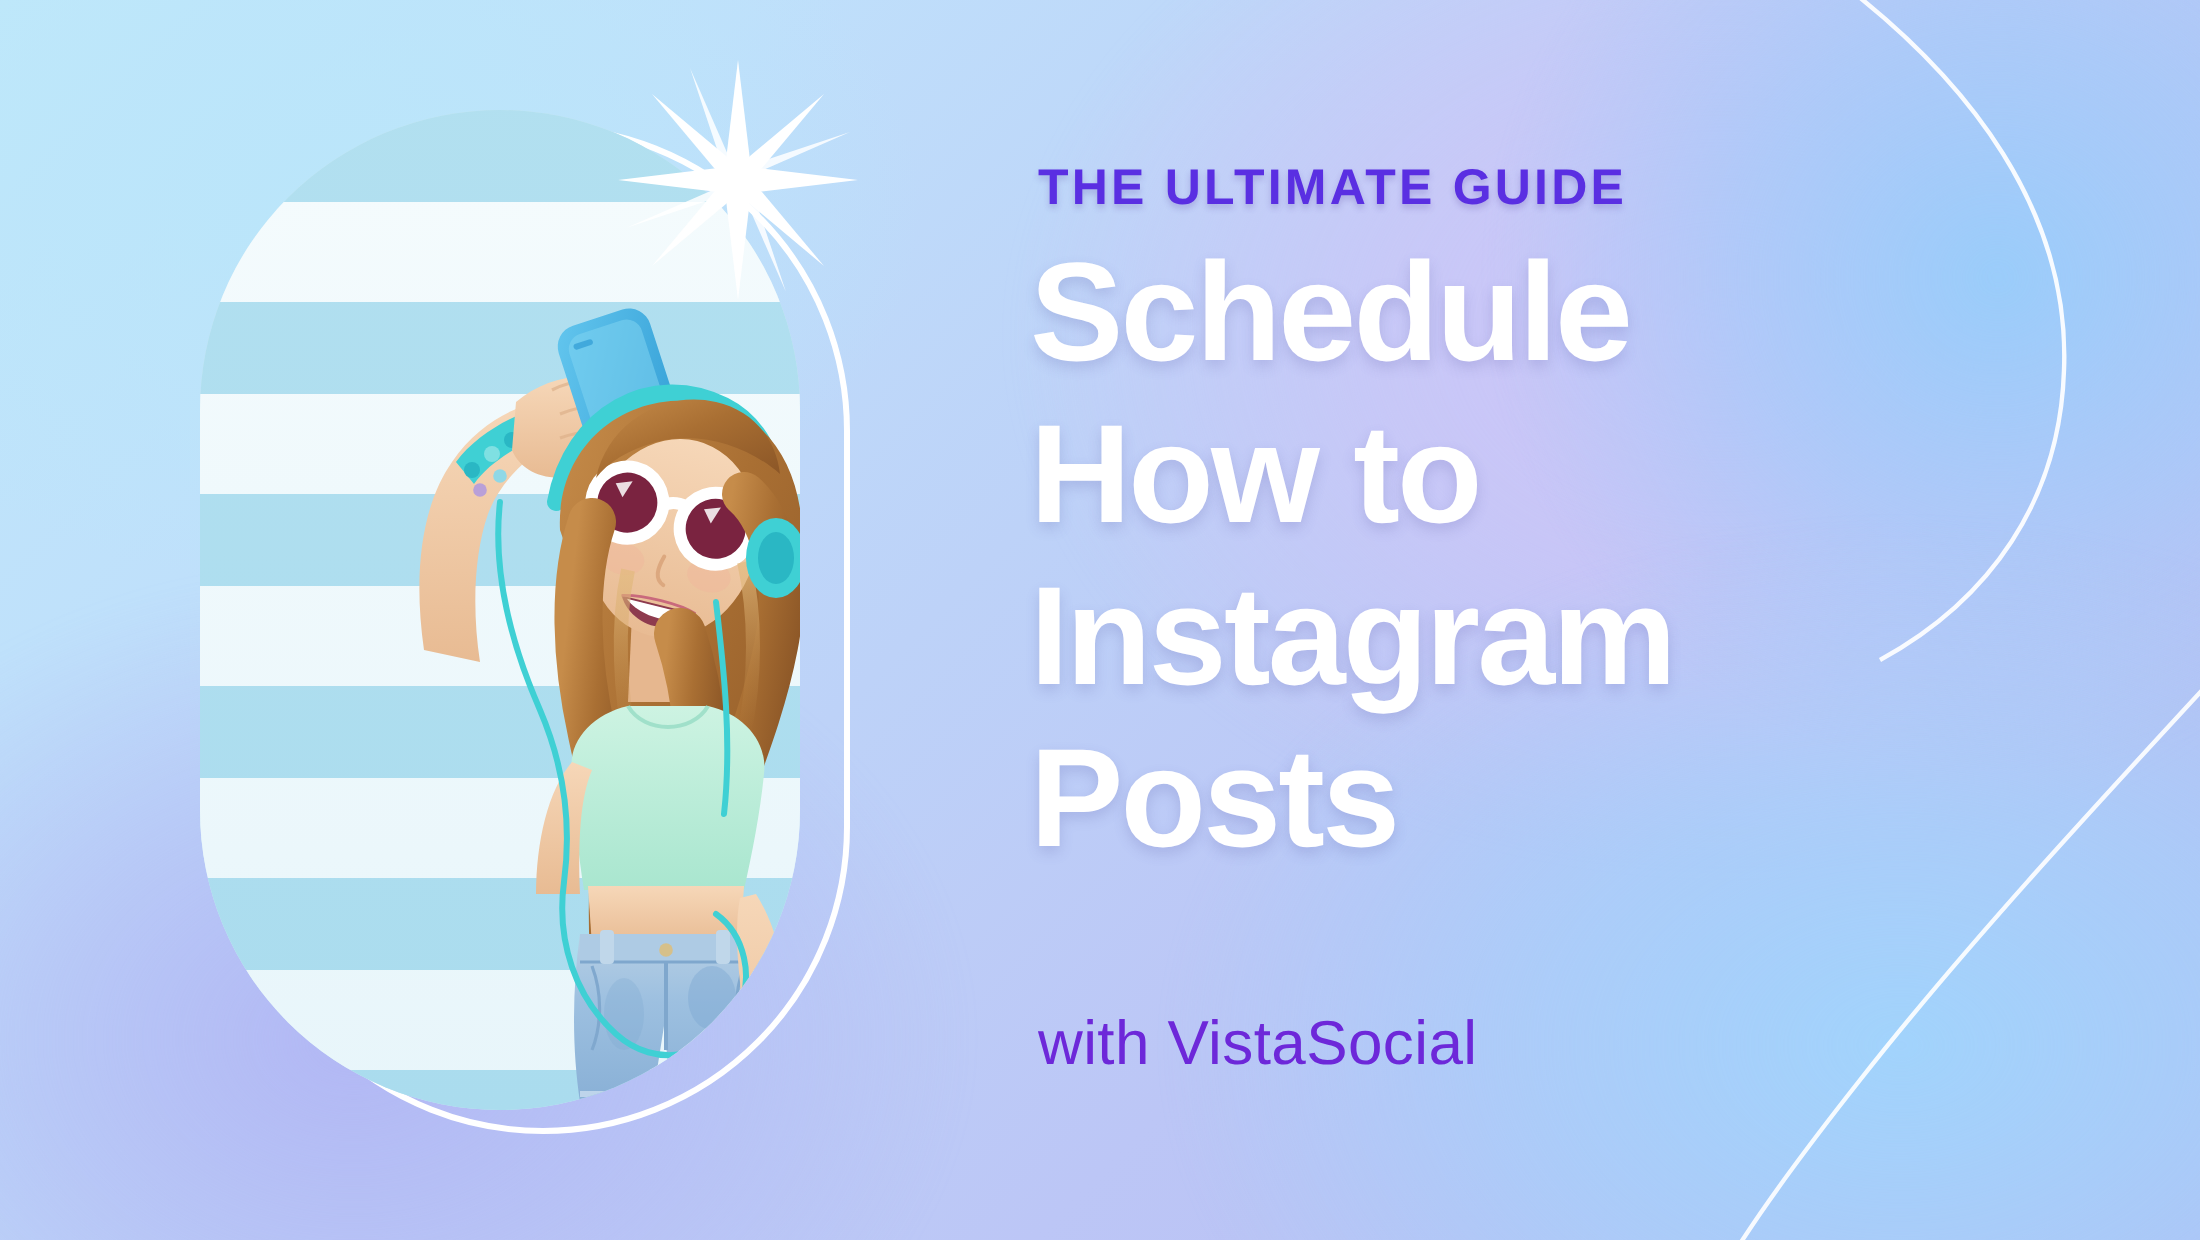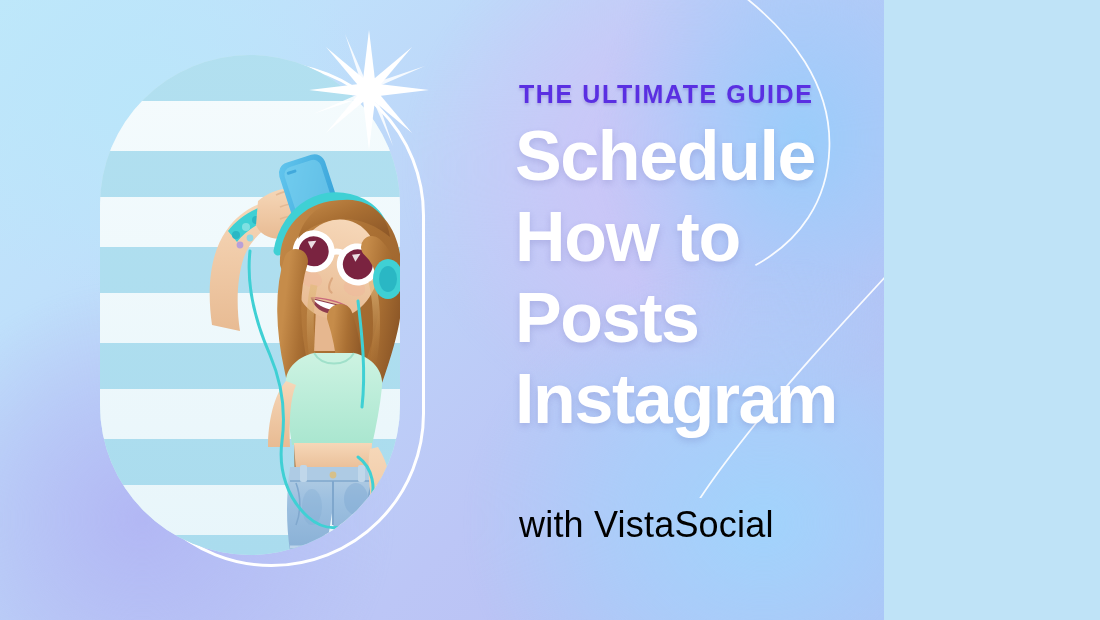--- a/index.html
+++ b/index.html
@@ -5,21 +5,21 @@
   * { margin:0; padding:0; box-sizing:border-box; }
   html, body { width:1100px; height:620px; overflow:hidden; }
   body {
     font-family:"Liberation Sans", sans-serif;
     background:#bfe3f7;
   }
 
   
   .banner {
     position:relative;
-    width:884px; height:620px;
+    width:1100px; height:620px;
     overflow:hidden;
     background:#b9d4f7;
   }
 
   
   .bg-base {
     position:absolute; inset:0;
     background:
       linear-gradient(135deg,#bfe8fa 0%, #bfe0fb 22%, #bdd2f8 45%, #bcc6f6 66%, #b7bbf2 100%);
   }
@@ -124,24 +124,24 @@
     font-weight:bold;
     line-height:81px;
     letter-spacing:-1.4px;
     color:#ffffff;
     text-shadow:0 3px 7px rgba(80,80,160,.20);
     white-space:nowrap;
   }
   .headline span { display:block; }
   .subtitle {
     position:absolute; top:504px; left:0;
-    font-size:36px;
+    font-size:31px;
     font-weight:normal;
     letter-spacing:.2px;
-    color:#000000;
+    color:#6d28d9;
     white-space:nowrap;
   }
 </style>
 </head>
 <body>
 
 <div class="banner">
 
   <div class="bg-base"></div>
   <div class="bg-wash-skytop"></div>
@@ -326,19 +326,19 @@
       <path d="M118 38 L70 59 L62 62 L67 55 Z" opacity=".85"></path>
       <circle cx="62" cy="62" r="13"></circle>
     </g>
   </svg>
 
   <div class="text-col">
     <div class="eyebrow">THE ULTIMATE GUIDE</div>
     <div class="headline">
       <span>Schedule</span>
       <span>How to</span>
+      <span>Instagram</span>
       <span>Posts</span>
-      <span>Instagram</span>
     </div>
     <div class="subtitle">with VistaSocial</div>
   </div>
 
 </div>
 
 </body></html>

